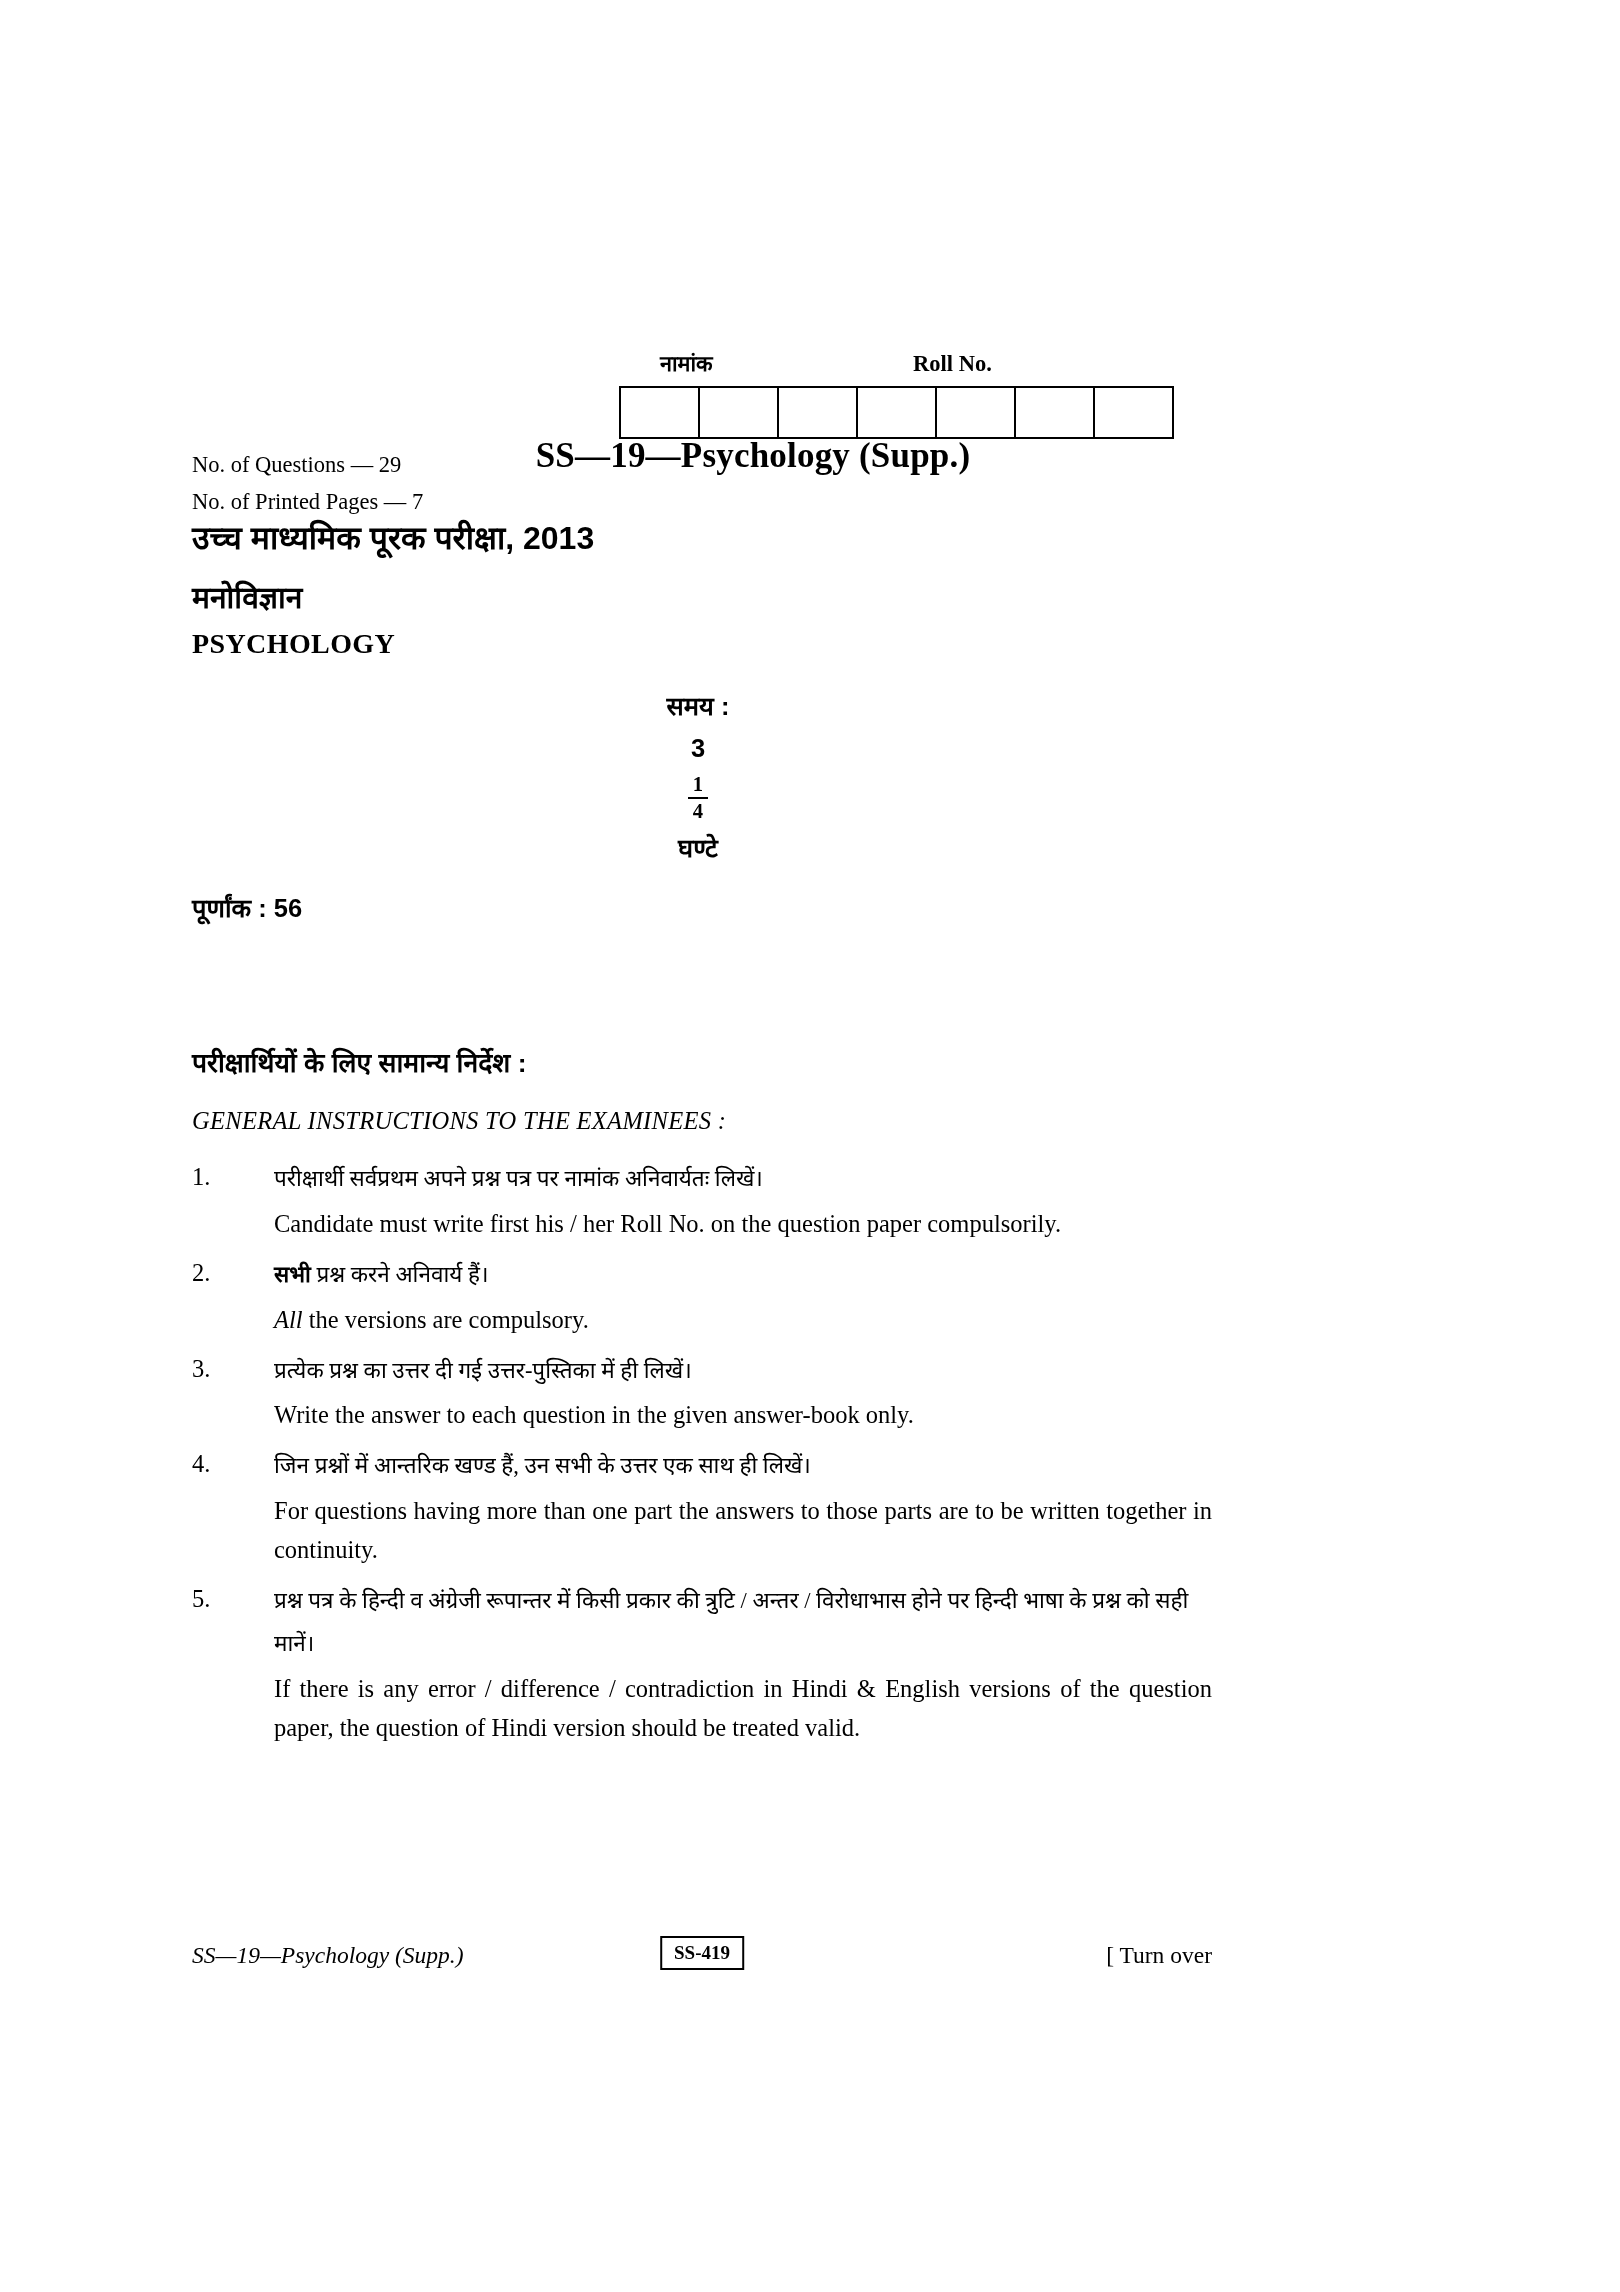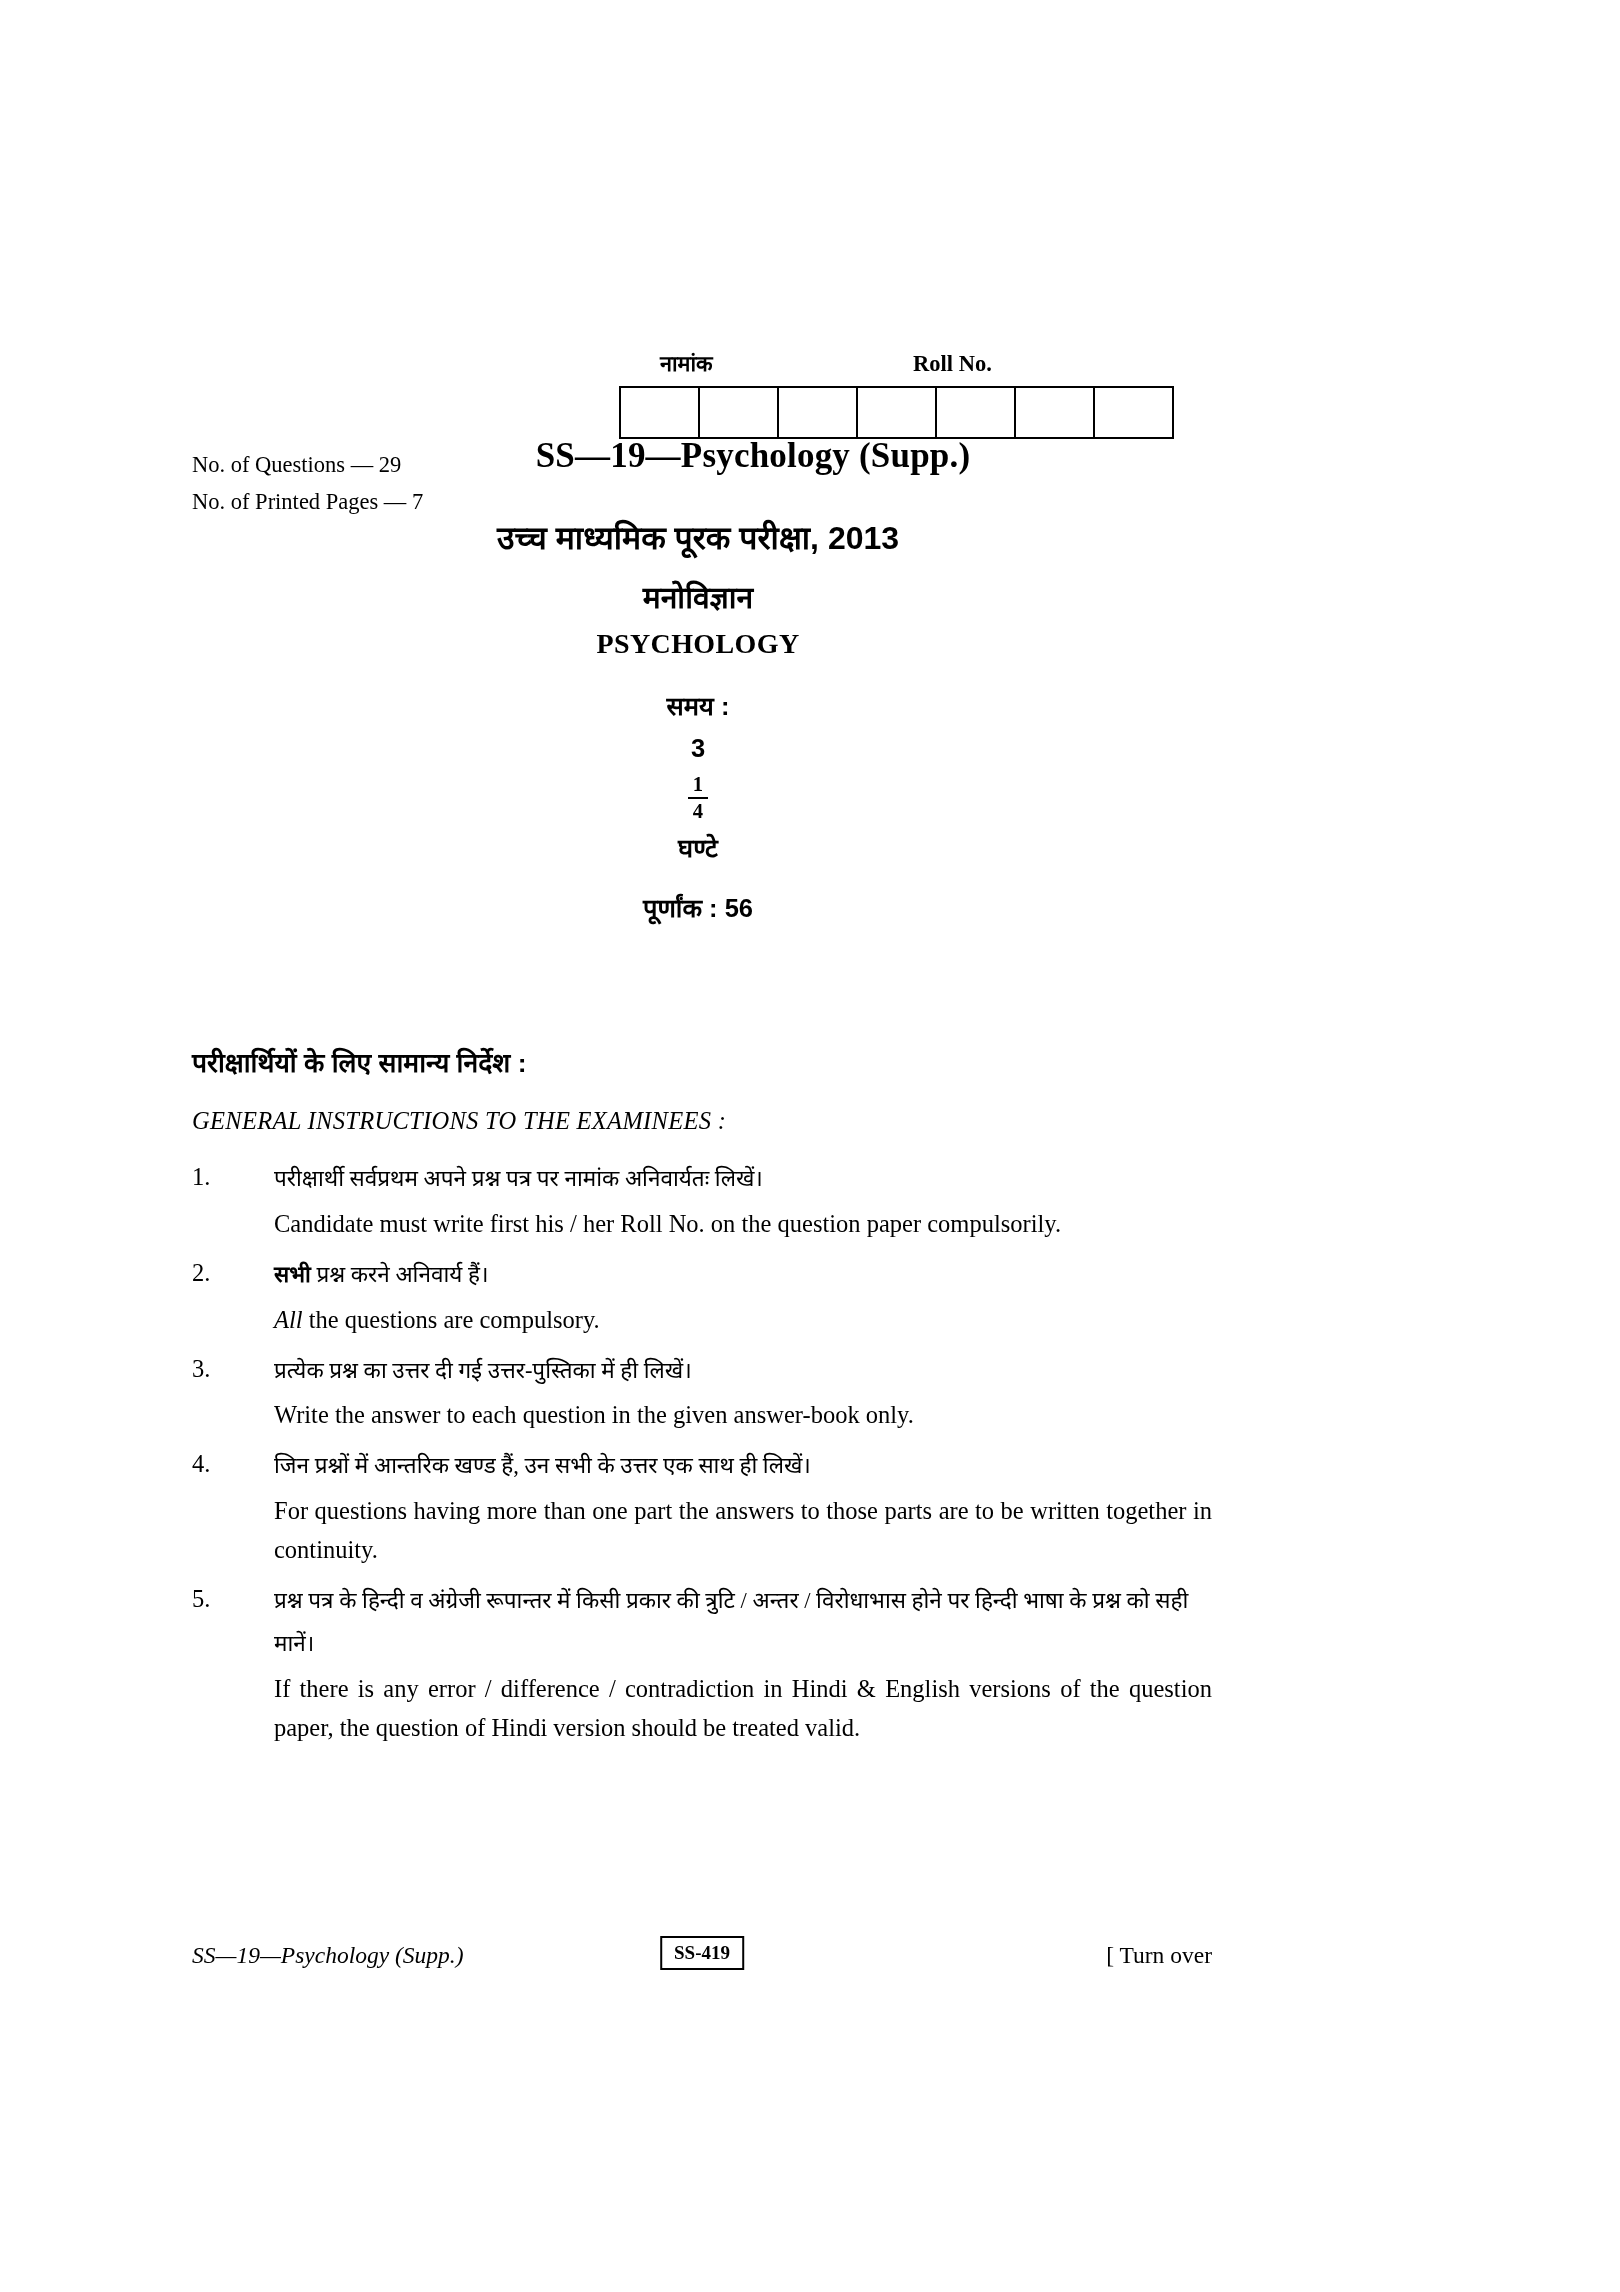--- a/index.html
+++ b/index.html
@@ -89,21 +89,20 @@
     font-size: 35px;
     letter-spacing: 0.2px;
   }
 
   
   .headings {
     position: absolute;
     left: 192px;
     right: 116px;
     top: 515px;
-    text-align: center;
   }
   .h-hindi-exam {
     font-family: "Liberation Sans", "DejaVu Sans", sans-serif;
     font-weight: bold;
     font-size: 32px;
     line-height: 47px;
   }
   .h-eng-exam {
     font-weight: bold;
     font-size: 27.4px;
@@ -306,21 +305,21 @@
 
     <div class="instr-item">
       <span class="instr-num">1.</span>
       <div class="instr-hindi">परीक्षार्थी सर्वप्रथम अपने प्रश्न पत्र पर नामांक अनिवार्यतः लिखें।</div>
       <div class="instr-eng wide">Candidate must write first his / her Roll No. on the question paper compulsorily.</div>
     </div>
 
     <div class="instr-item">
       <span class="instr-num">2.</span>
       <div class="instr-hindi"><b>सभी</b><span> प्रश्न करने अनिवार्य हैं।</span></div>
-      <div class="instr-eng"><i>All</i><span> the questions are compulsory.</span></div>
+      <div class="instr-eng"><i>All</i><span> the versions are compulsory.</span></div>
     </div>
 
     <div class="instr-item">
       <span class="instr-num">3.</span>
       <div class="instr-hindi">प्रत्येक प्रश्न का उत्तर दी गई उत्तर-पुस्तिका में ही लिखें।</div>
       <div class="instr-eng">Write the answer to each question in the given answer-book only.</div>
     </div>
 
     <div class="instr-item">
       <span class="instr-num">4.</span>

